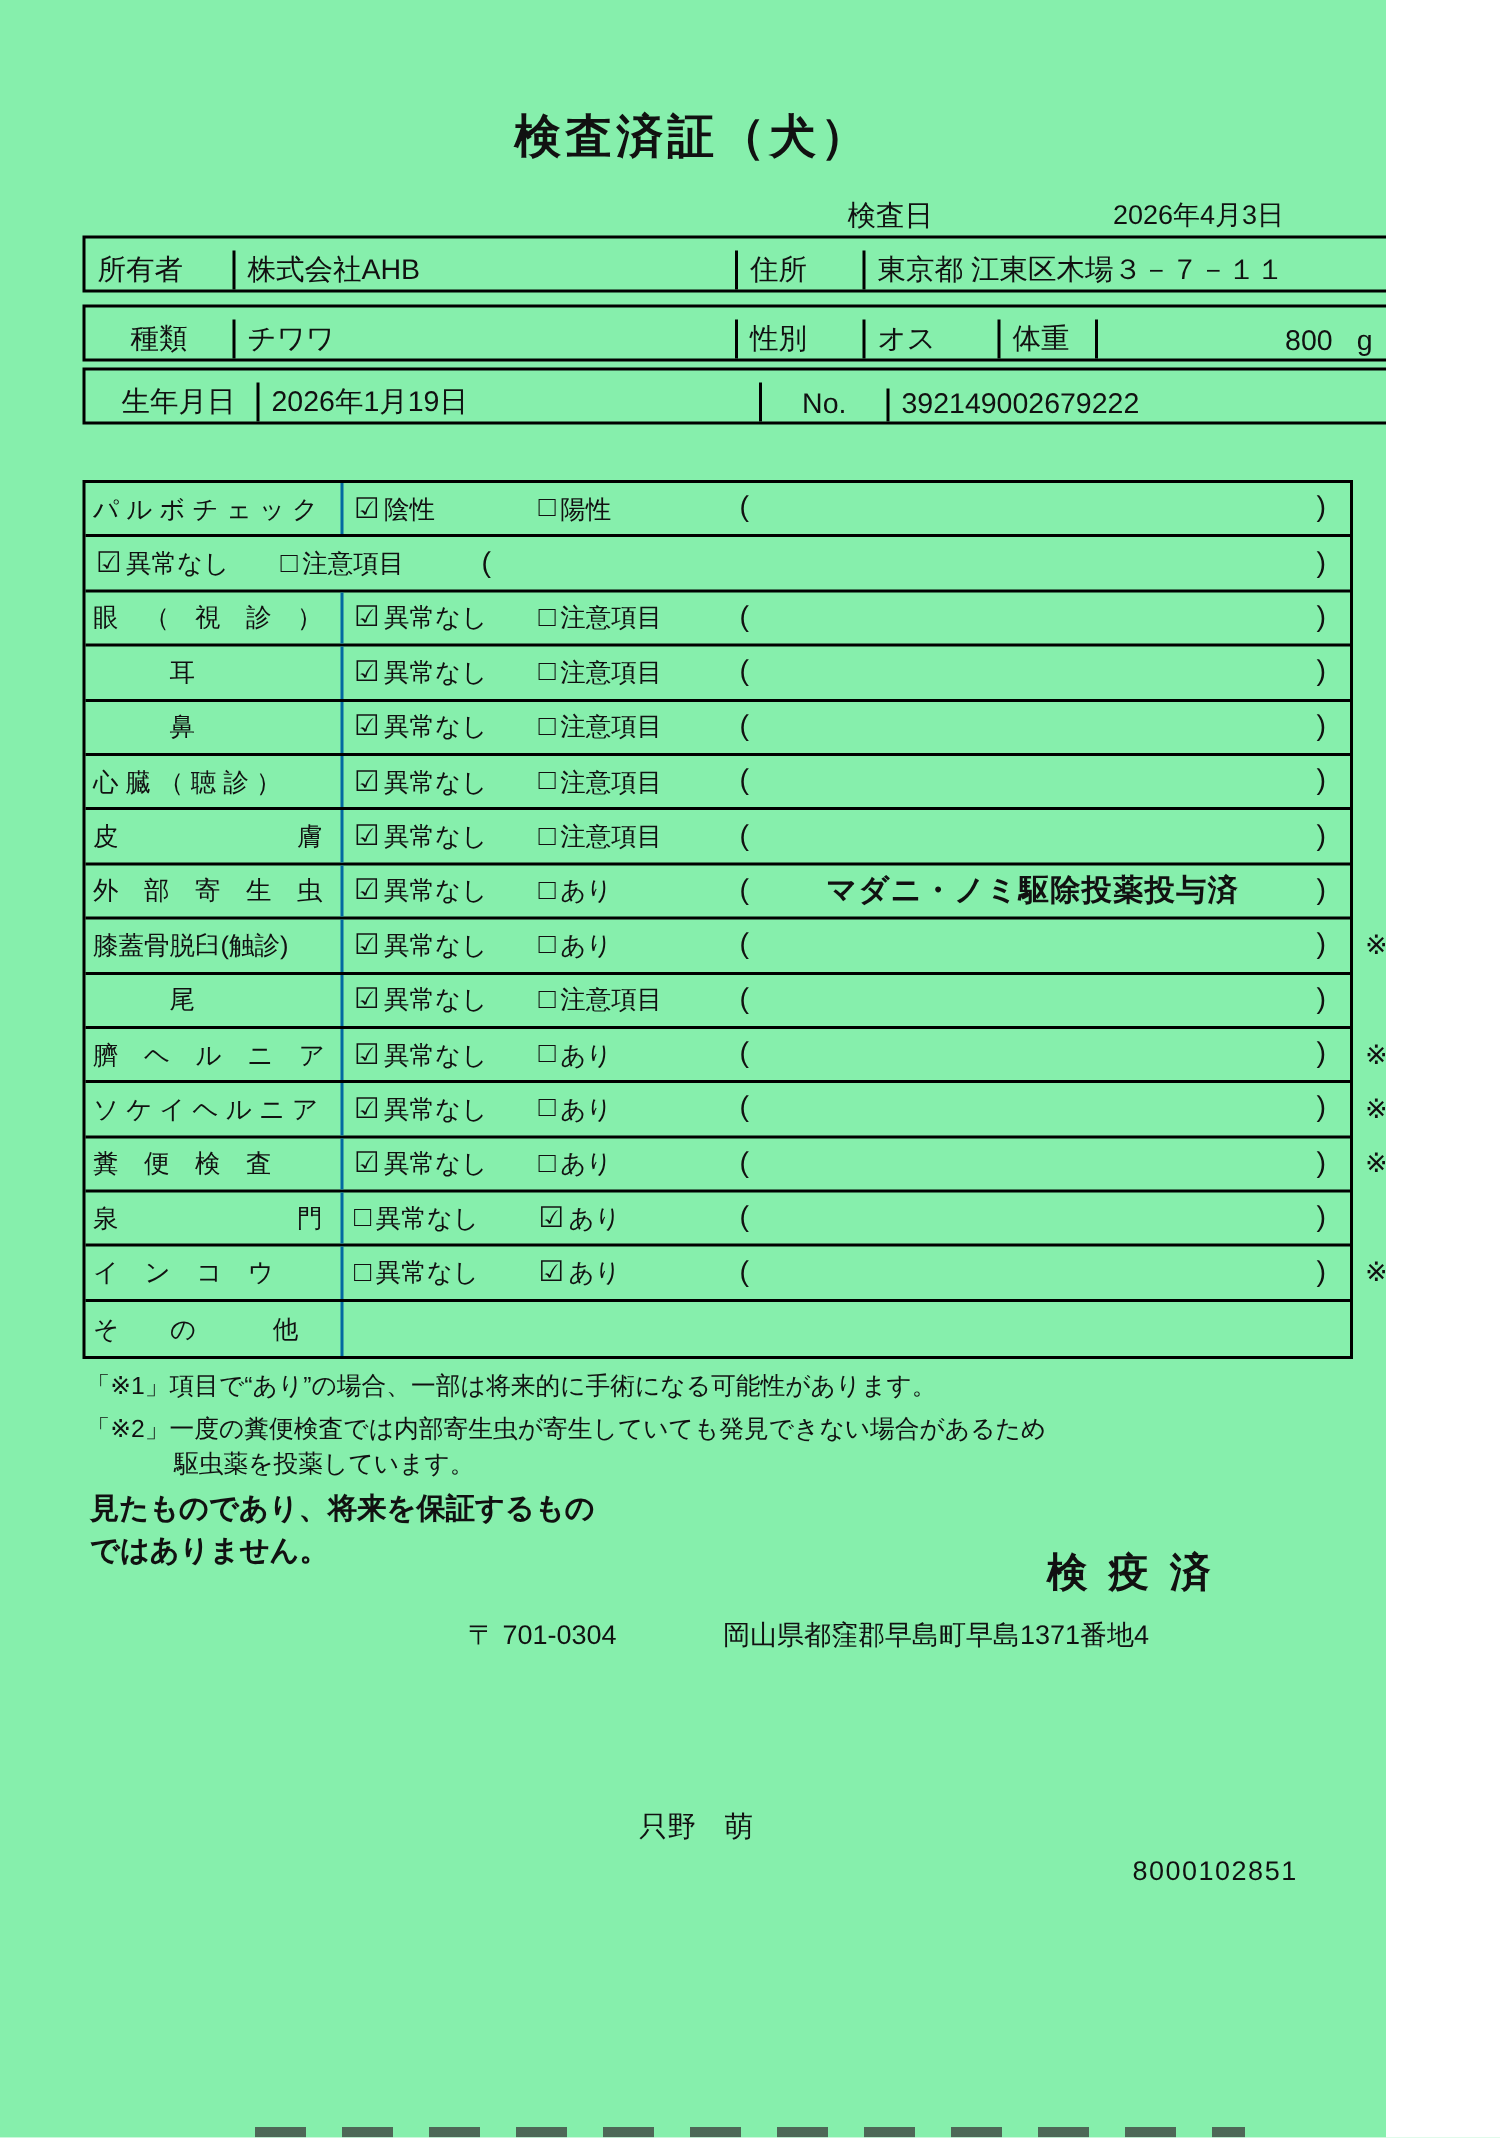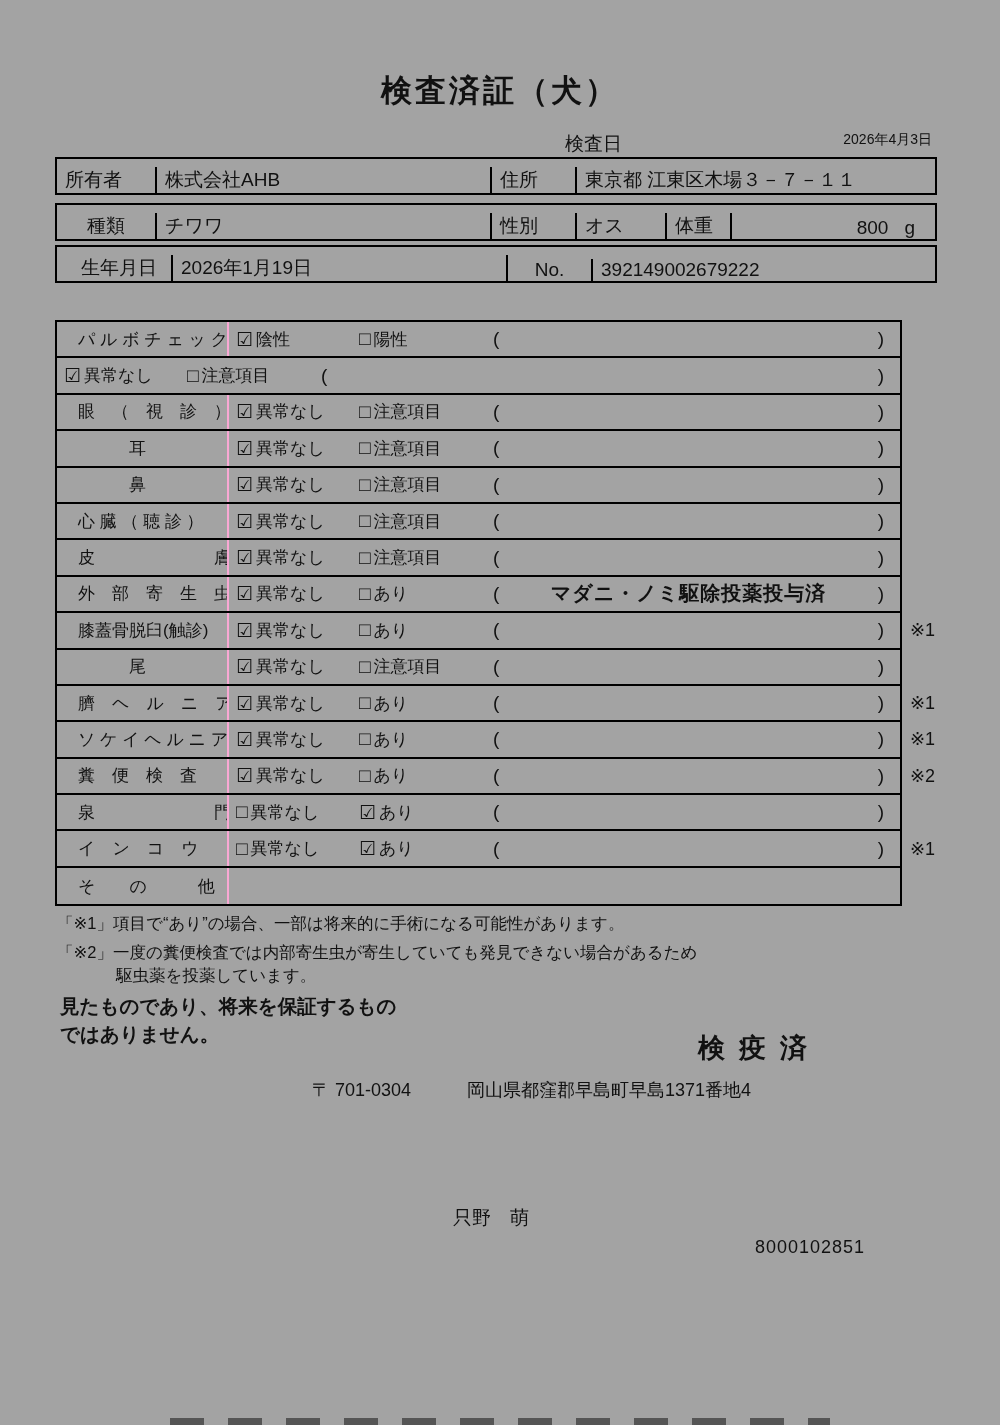--- a/index.html
+++ b/index.html
@@ -3,36 +3,36 @@
 <meta charset="utf-8">
 <style>
   * { box-sizing: border-box; margin: 0; padding: 0; }
   html, body { width: 1000px; background: #ffffff; }
   body {
     font-family: "Liberation Sans", "DejaVu Sans", sans-serif;
     color: #111;
   }
   .page {
     position: relative;
-    width: 1000px;
+    width: 924px;
     height: 1425px;
-    background: #a3a3a3;
+    background: #86efac;
     overflow: hidden;
   }
 
   
   .doc-title {
     position: absolute; top: 70px; left: 0; right: 0;
     text-align: center;
     font-size: 31px; font-weight: bold; letter-spacing: 3px;
   }
 
   
   .date-label { position: absolute; top: 131px; left: 565px; font-size: 19px; }
-  .date-value { position: absolute; top: 131px; right: 68px; font-size: 14px; }
+  .date-value { position: absolute; top: 131px; right: 68px; font-size: 18px; }
 
   
   .htable {
     position: absolute; left: 55px; width: 882px;
     border: 2px solid #000; display: flex; align-items: flex-end;
     font-size: 19px;
   }
   .htable .cell { display: flex; align-items: center; padding: 0 8px; overflow: hidden; white-space: nowrap; }
   .br { border-right: 2px solid #000; }
   .t-owner   { top: 157px; height: 38px; }
@@ -62,23 +62,23 @@
   }
   .irow {
     position: relative;
     display: flex; align-items: center;
     height: 36.4px;
     border-bottom: 2px solid #000;
   }
   .irow:last-child { border-bottom: none; }
   .c-item {
     width: 172px; height: 100%;
-    border-right: 2px solid #f9a8d4;
+    border-right: 2px solid #0369a1;
     display: flex; align-items: center;
-    padding-left: 21px;
+    padding-left: 5px;
     font-size: 17px;
     white-space: pre;
     overflow: hidden;
   }
   .c-opt { display: flex; align-items: center; font-size: 17px; white-space: nowrap; }
   .c-o1 { width: 128px; padding-left: 7px; }
   .c-o2 { width: 136px; padding-left: 2px; }
   .chk { font-size: 19px; margin-right: 3px; }
   .c-par {
     flex: 1; display: flex; align-items: center;
@@ -103,24 +103,24 @@
   }
 
   
   .stamp {
     position: absolute; top: 1030px; left: 698px;
     font-size: 27px; font-weight: bold; letter-spacing: 14px; white-space: nowrap;
   }
 
   
   .postal  { position: absolute; top: 1078px; left: 312px; font-size: 18px; }
-  .cl-addr { position: absolute; top: 1078px; left: 467px; font-size: 18px; }
+  .cl-addr { position: absolute; top: 1078px; left: 482px; font-size: 18px; }
   .cl-tel  { position: absolute; top: 1124px; left: 312px; font-size: 18px; }
   .cl-name { position: absolute; top: 1168px; left: 315px; font-size: 23px; }
-  .cl-person { position: absolute; top: 1205px; left: 453px; font-size: 19px; }
+  .cl-person { position: absolute; top: 1205px; left: 426px; font-size: 19px; }
   .serial  { position: absolute; top: 1237px; left: 755px; font-size: 18px; letter-spacing: 1px; }
 
   
   .scan-artifact {
     position: absolute; bottom: 0; left: 170px; width: 660px; height: 7px;
     background: repeating-linear-gradient(90deg, #3b3b3b 0 34px, transparent 34px 58px);
     opacity: 0.75;
   }
 </style>
 </head>

